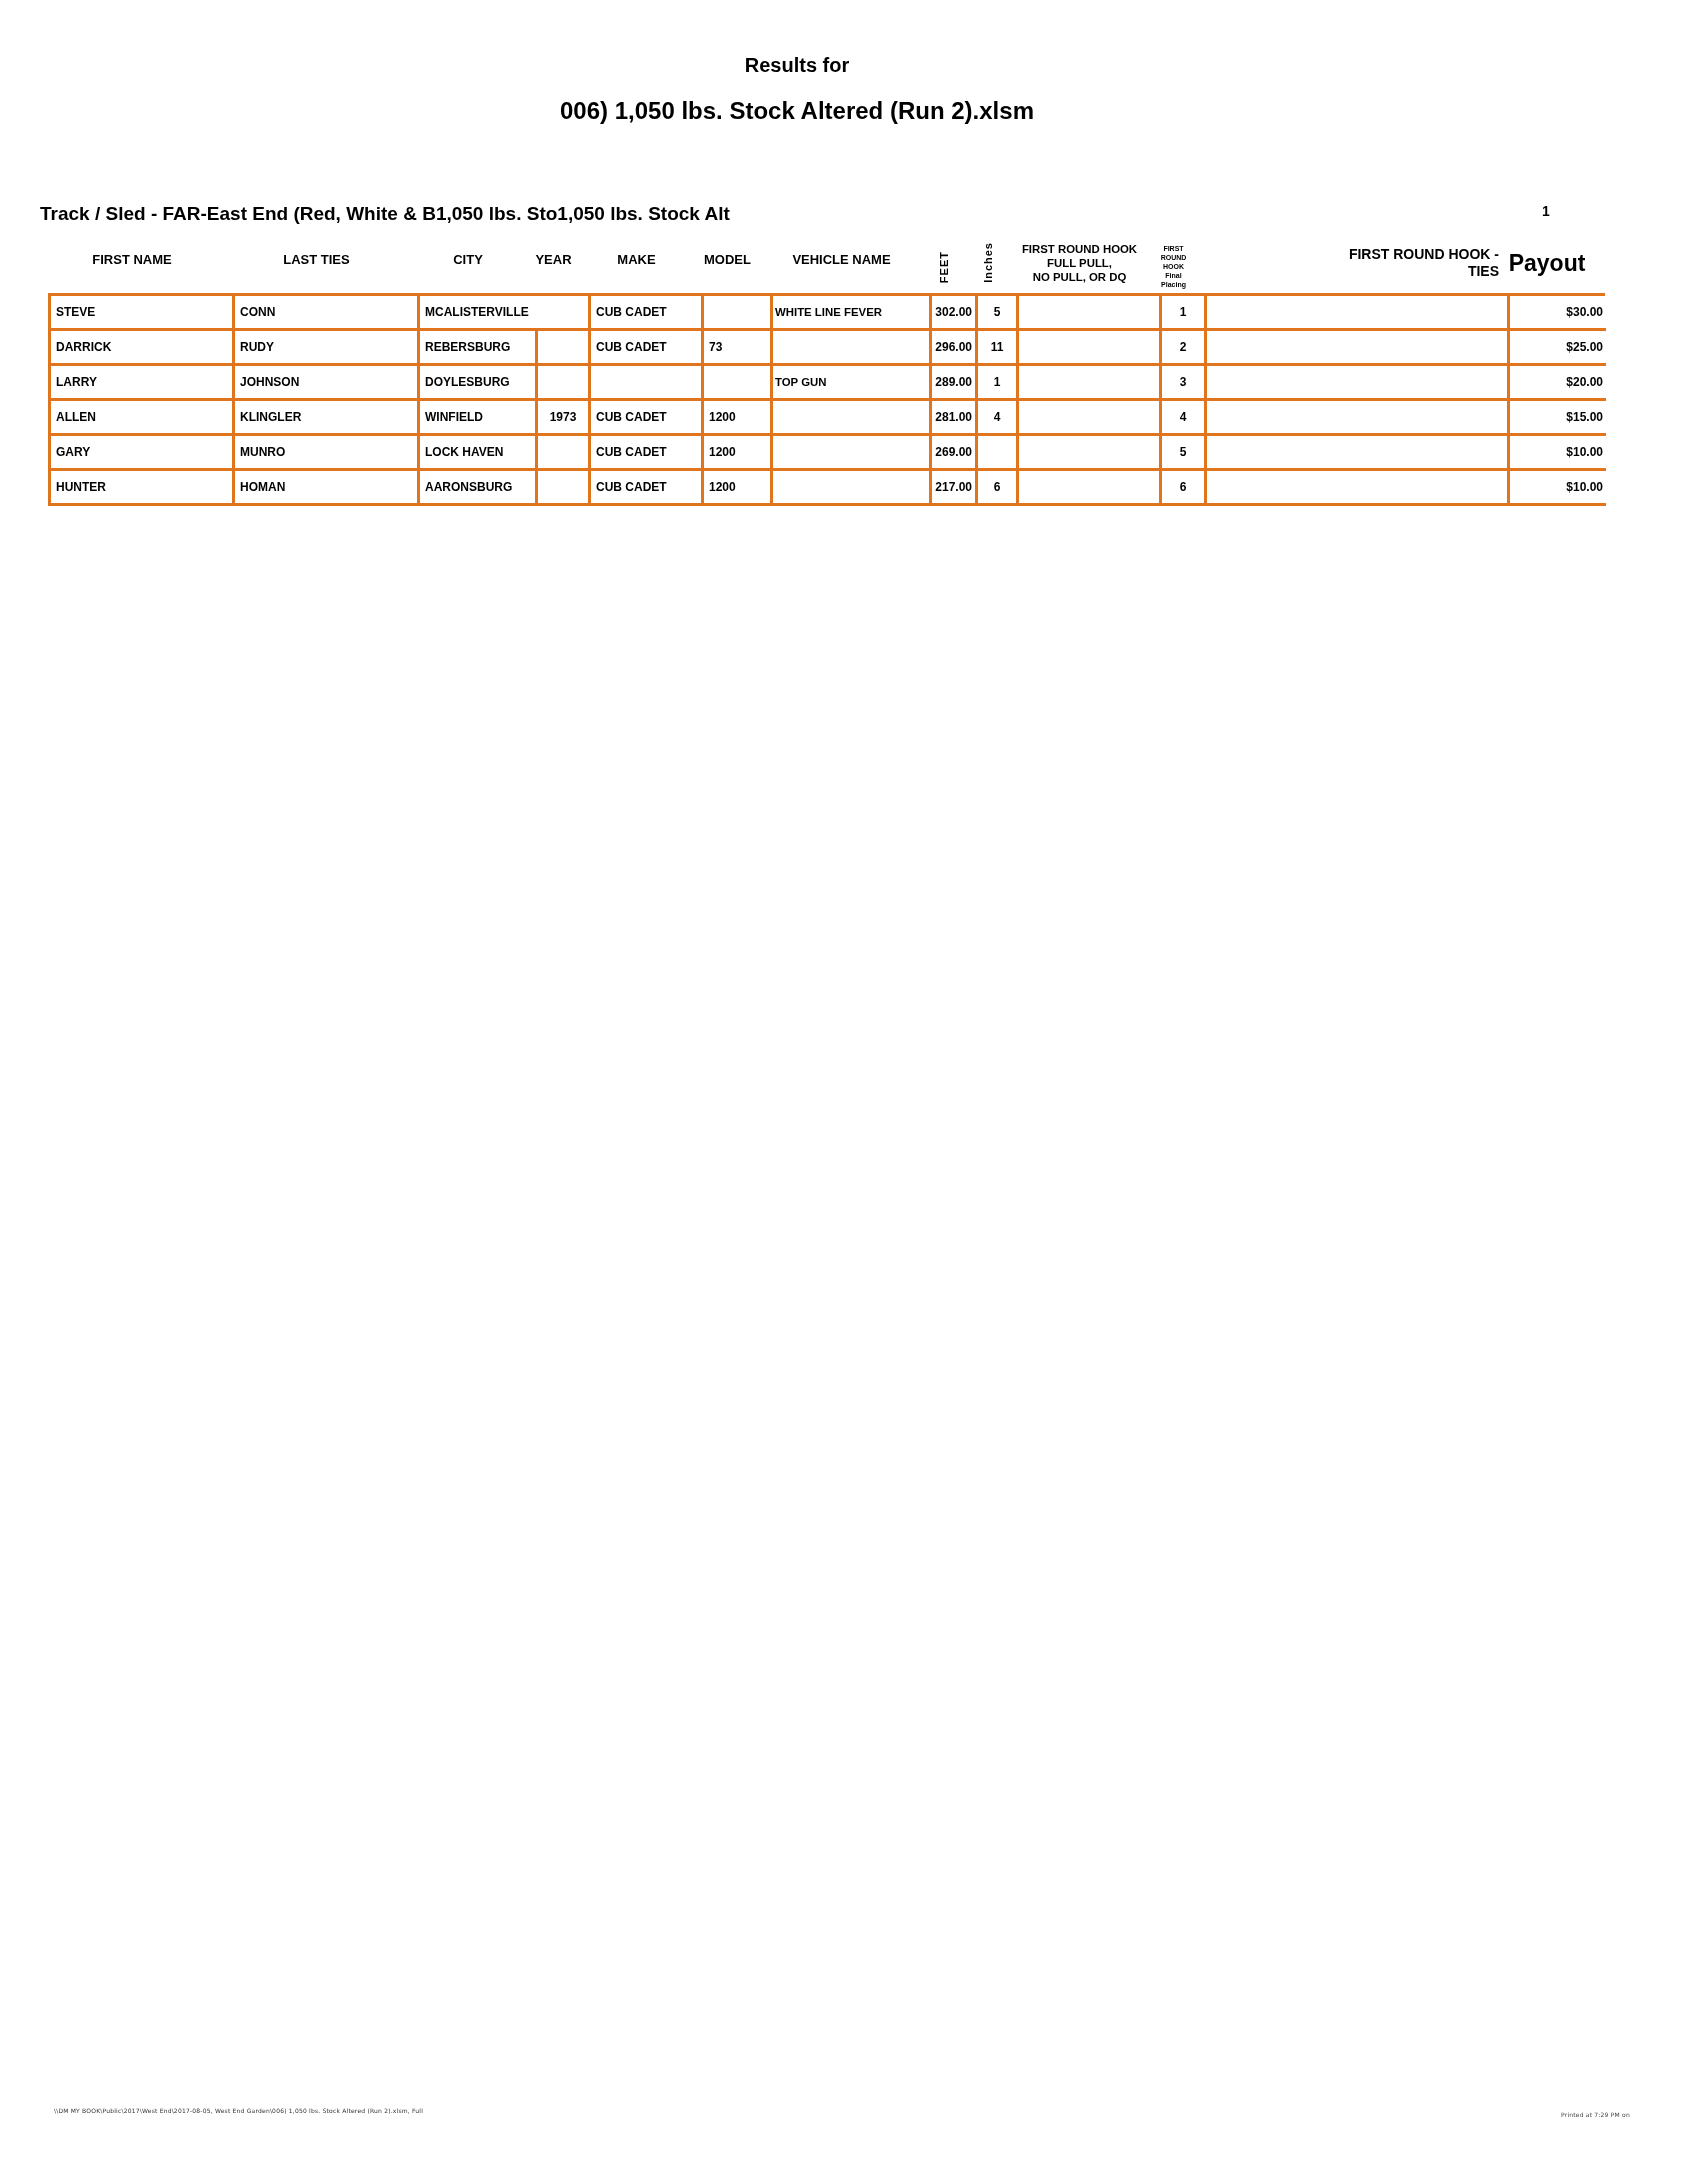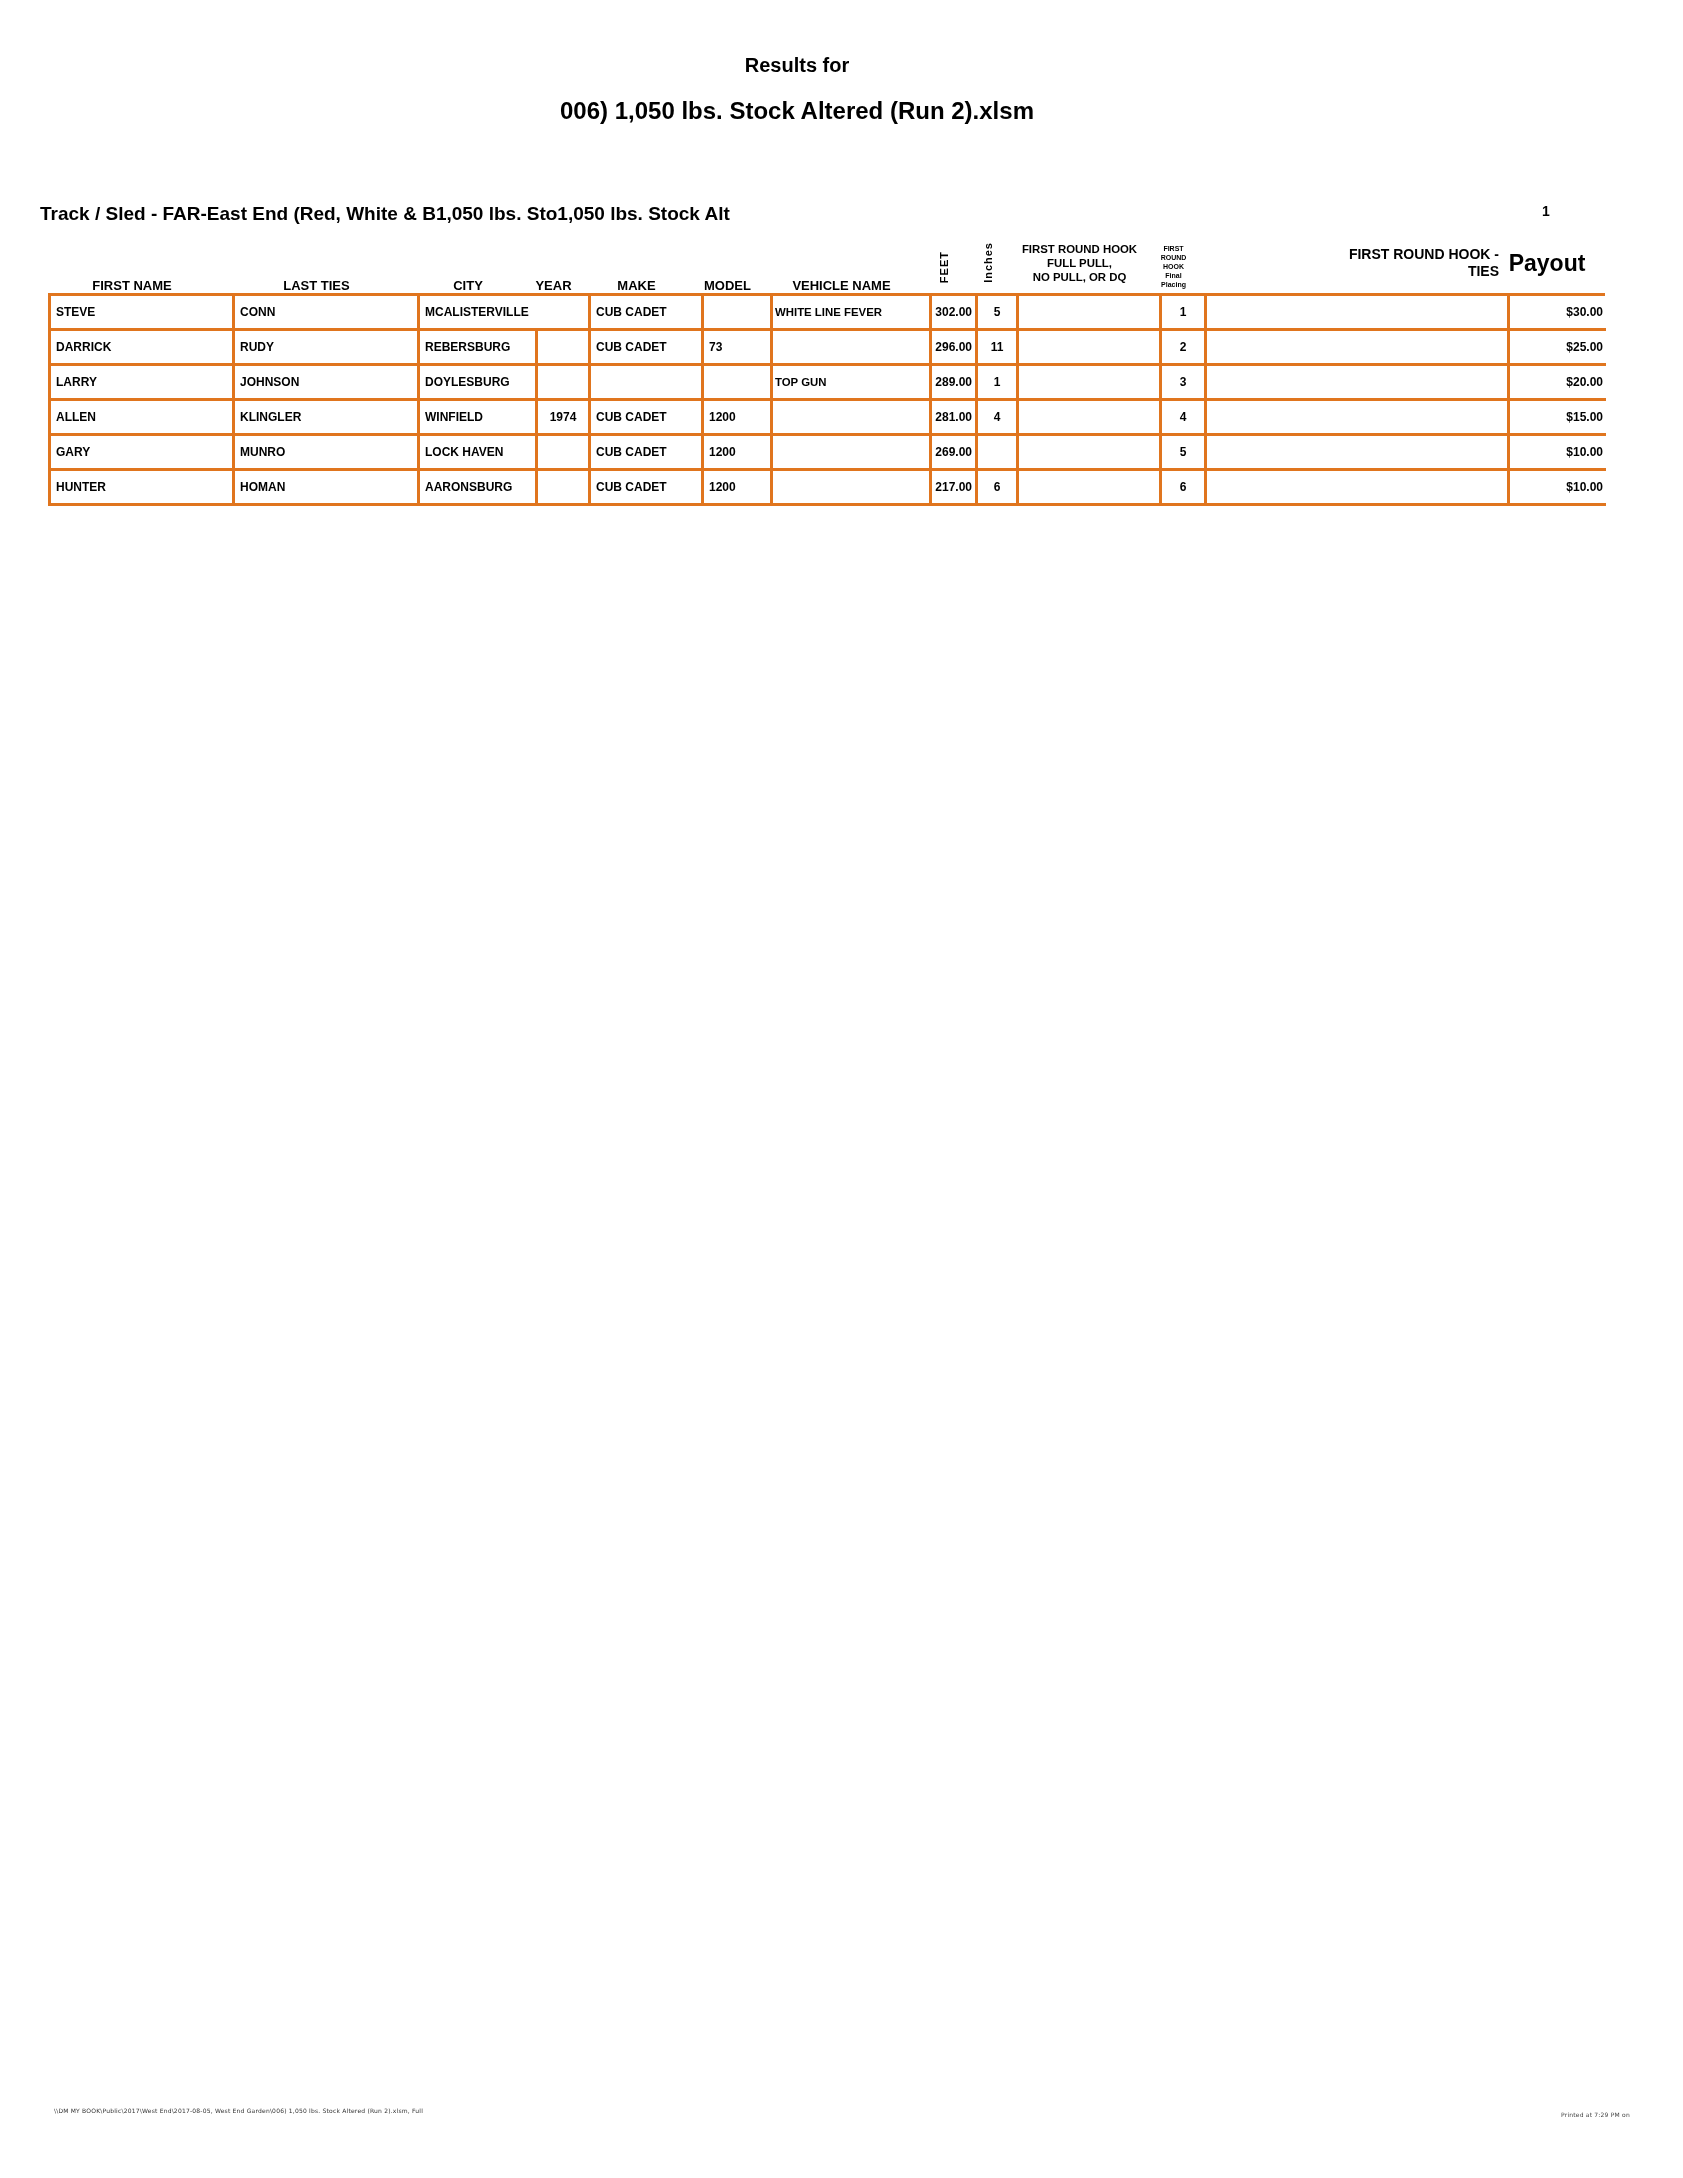--- a/index.html
+++ b/index.html
@@ -28,21 +28,21 @@
     display:grid;
     grid-template-columns:184px 185px 118px 53px 113px 69px 159px 46px 41px 143px 45px 303px 96px;
   }
   .header-row{
     position:absolute;left:40px;top:220px;width:1554px;height:73px;
   }
   .hcell{
     display:flex;flex-direction:column;justify-content:flex-end;align-items:center;
     text-align:center;height:73px;box-sizing:border-box;overflow:visible;
   }
-  .h-simple{font-size:13px;font-weight:bold;white-space:nowrap;}
+  .h-simple{font-size:13px;font-weight:bold;padding-bottom:26px;white-space:nowrap;}
   .h-rot{padding-bottom:10px;}
   .h-rot .rot{
     writing-mode:vertical-rl;transform:rotate(180deg);
     font-size:11px;font-weight:bold;letter-spacing:1px;white-space:nowrap;
   }
   .h-hook{font-size:11.4px;font-weight:bold;line-height:14px;padding-bottom:9px;white-space:nowrap;}
   .h-placing{font-size:7px;font-weight:bold;line-height:9px;padding-bottom:4px;}
   .h-ties{font-size:14px;font-weight:bold;line-height:17px;padding-bottom:13px;white-space:nowrap;align-items:flex-end;}
   .h-payout{font-size:23px;font-weight:bold;padding-bottom:16px;}
 
@@ -158,21 +158,21 @@
       <div class="cell al tight">TOP GUN</div>
       <div class="cell ar">289.00</div>
       <div class="cell ac">1</div>
       <div class="cell al"></div>
       <div class="cell ac">3</div>
       <div class="cell al"></div>
       <div class="cell ar no-r">$20.00</div>
       <div class="cell al">ALLEN</div>
       <div class="cell al">KLINGLER</div>
       <div class="cell al">WINFIELD</div>
-      <div class="cell ac">1974</div>
+      <div class="cell ac">1973</div>
       <div class="cell al">CUB CADET</div>
       <div class="cell al">1200</div>
       <div class="cell al tight"></div>
       <div class="cell ar">281.00</div>
       <div class="cell ac">4</div>
       <div class="cell al"></div>
       <div class="cell ac">4</div>
       <div class="cell al"></div>
       <div class="cell ar no-r">$15.00</div>
       <div class="cell al">GARY</div>

